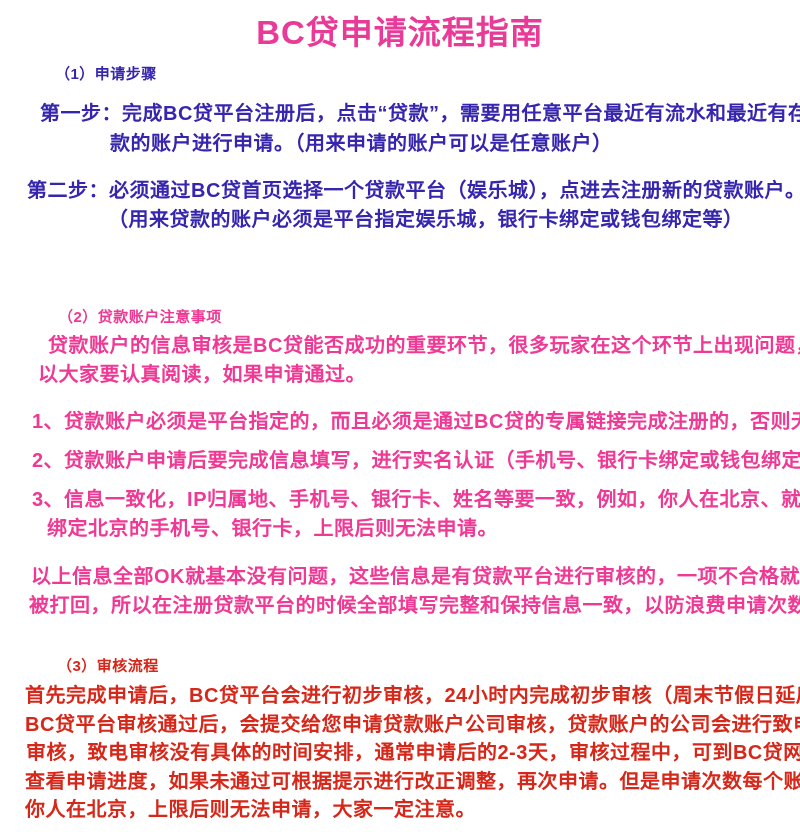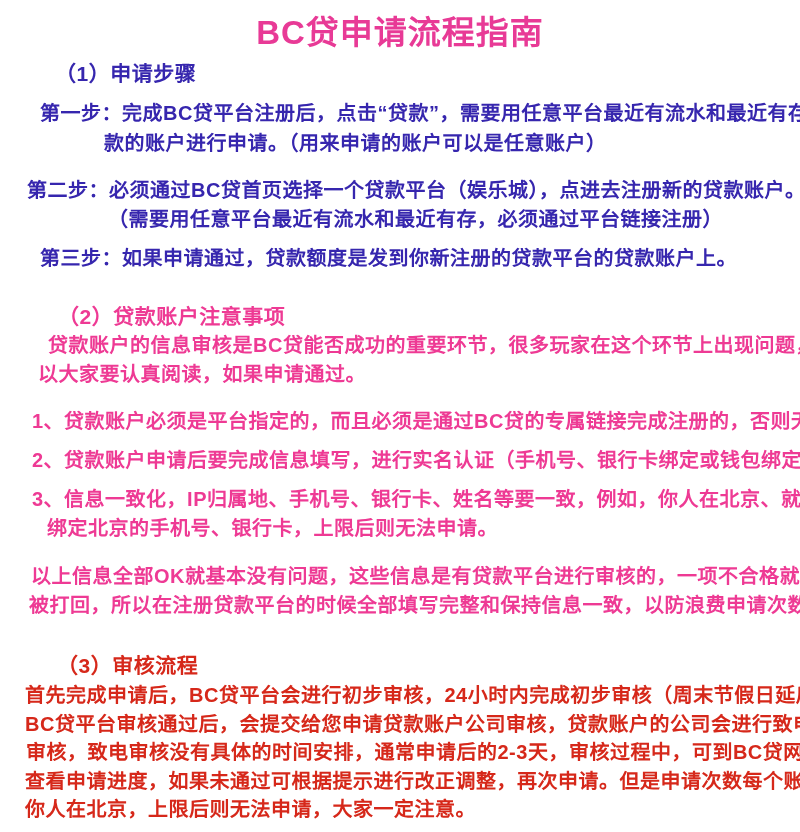--- a/index.html
+++ b/index.html
@@ -22,42 +22,41 @@
   .title {
     position: absolute;
     top: 6px;
     left: 0;
     width: 100%;
     text-align: center;
     font-size: 33px;
     letter-spacing: 1px;
     white-space: nowrap;
   }
-  .heading { font-size: 21px; }
+  .heading { font-size: 15px; }
   .c-pink  { color: var(--pink,  #ee3a94); }
   .c-blue  { color: var(--blue,  #3626ae); }
   .c-red   { color: var(--red,   #d6281a); margin-top: 13px; }
   .c-title { color: var(--titlePink, #e83a96); }
 </style>
 </head>
 <body>
 
 <div class="page">
 
   <div class="title c-title">BC贷申请流程指南</div>
 
   <div class="ln heading c-blue" style="top:61px; left:55px;">（1）申请步骤</div>
 
   <div class="ln c-blue" style="top:100px; left:40px;">第一步：完成BC贷平台注册后，点击“贷款”，需要用任意平台最近有流水和最近有存</div>
-  <div class="ln c-blue" style="top:130px; left:104px;text-align:center;">款的账户进行申请。（用来申请的账户可以是任意账户）</div>
+  <div class="ln c-blue" style="top:130px; left:110px;text-align:center;">款的账户进行申请。（用来申请的账户可以是任意账户）</div>
 
   <div class="ln c-blue" style="top:177px; left:27px;">第二步：必须通过BC贷首页选择一个贷款平台（娱乐城），点进去注册新的贷款账户。</div>
-  <div class="ln c-blue" style="top:206px; left:108px;">（需要用任意平台最近有流水和最近有存，必须通过平台链接注册）</div>
+  <div class="ln c-blue" style="top:206px; left:108px;">（用来贷款的账户必须是平台指定娱乐城，银行卡绑定或钱包绑定等）</div>
 
-  <div class="ln c-blue" style="top:245px; left:40px;">第三步：如果申请通过，贷款额度是发到你新注册的贷款平台的贷款账户上。</div>
 
   <div class="ln heading c-pink" style="top:304px; left:58px;">（2）贷款账户注意事项</div>
 
   <div class="ln c-pink" style="top:332px; left:48px;">贷款账户的信息审核是BC贷能否成功的重要环节，很多玩家在这个环节上出现问题，所</div>
   <div class="ln c-pink" style="top:361px; left:38px;">以大家要认真阅读，如果申请通过。</div>
 
   <div class="ln c-pink" style="top:408px; left:32px;">1、贷款账户必须是平台指定的，而且必须是通过BC贷的专属链接完成注册的，否则无效。</div>
   <div class="ln c-pink" style="top:447px; left:32px;">2、贷款账户申请后要完成信息填写，进行实名认证（手机号、银行卡绑定或钱包绑定等）</div>
   <div class="ln c-pink" style="top:486px; left:32px;">3、信息一致化，IP归属地、手机号、银行卡、姓名等要一致，例如，你人在北京、就必须</div>
   <div class="ln c-pink" style="top:515px; left:47px;">绑定北京的手机号、银行卡，上限后则无法申请。</div>

